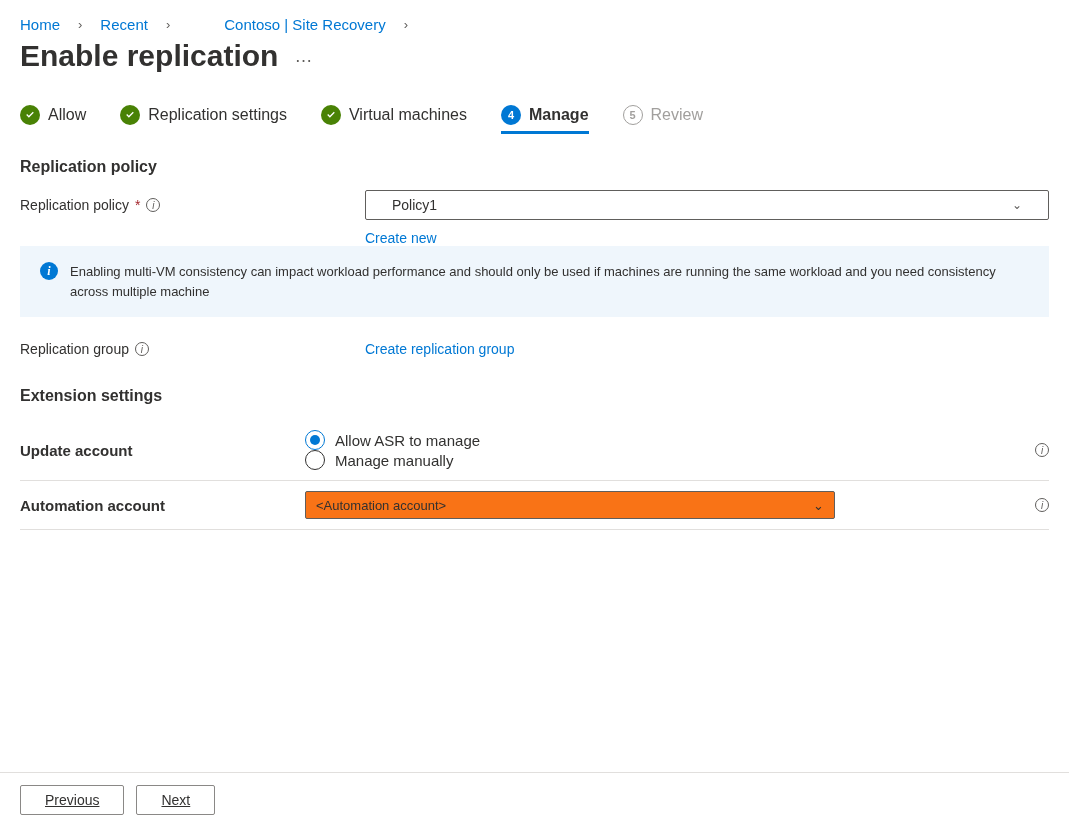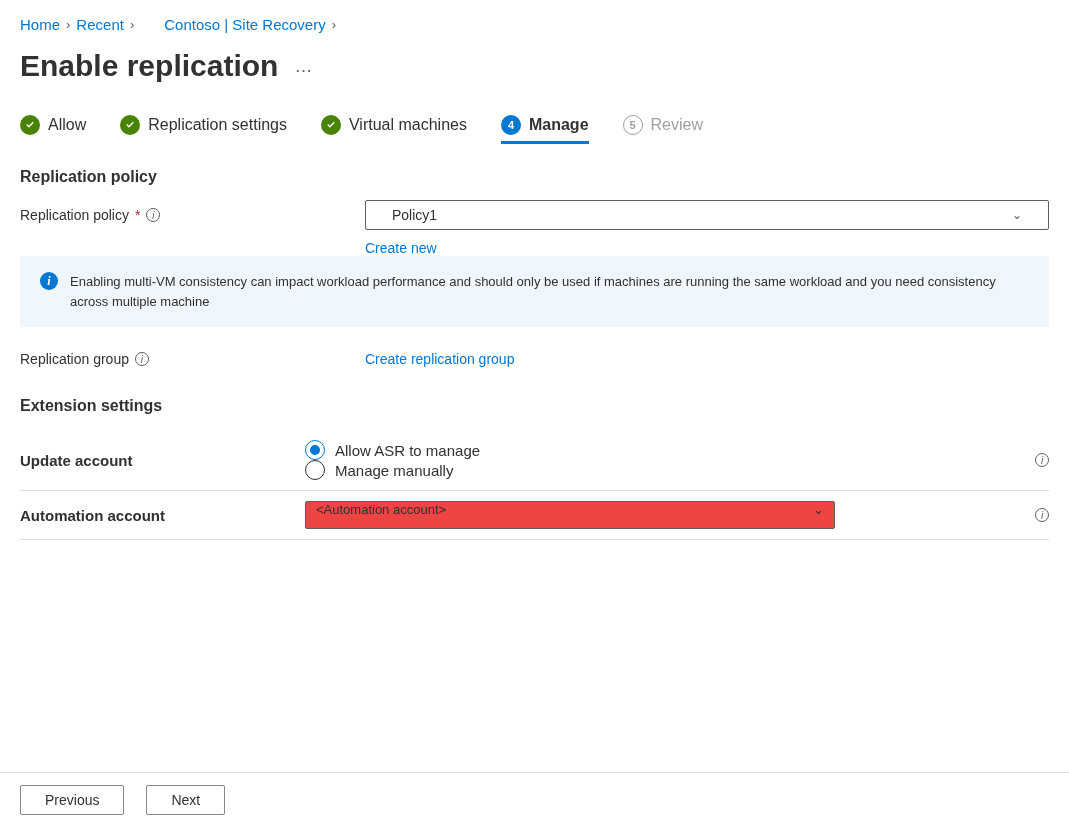--- a/index.html
+++ b/index.html
@@ -16,23 +16,23 @@
   }
   .page {
     padding: 16px 20px 0 20px;
     height: 100%;
     position: relative;
   }
   
   .breadcrumb {
     display: flex;
     align-items: center;
-    gap: 4px;
+    gap: 16px;
     font-size: 15px;
-    margin-bottom: 16px;
+    margin-bottom: 6px;
   }
   .breadcrumb a {
     color: #0078d4;
     text-decoration: none;
     cursor: pointer;
   }
   .breadcrumb .chev {
     color: #605e5c;
     font-size: 13px;
     margin: 0 2px;
@@ -261,36 +261,37 @@
     height: 10px;
     background: #0078d4;
     border-radius: 50%;
   }
   .automation-select {
     border: 1px solid #605e5c;
     border-radius: 2px;
     height: 28px;
     width: 530px;
     display: flex;
-    align-items: flex-start;
+    align-items: center;
     justify-content: space-between;
     padding: 0 10px;
     font-size: 13px;
     cursor: pointer;
-    background: #ef4444;
+    background: #f97316;
   }
   
   .footer {
     position: absolute;
     bottom: 10px;
     left: 20px;
     right: 20px;
     display: flex;
-    gap: 22px;
+    gap: 12px;
     padding-top: 12px;
+    text-decoration: underline;
   }
   .btn {
     border: 1px solid #8a8886;
     background: #fff;
     padding: 6px 24px;
     font-size: 14px;
     cursor: pointer;
     border-radius: 2px;
     color: #323130;
   }

